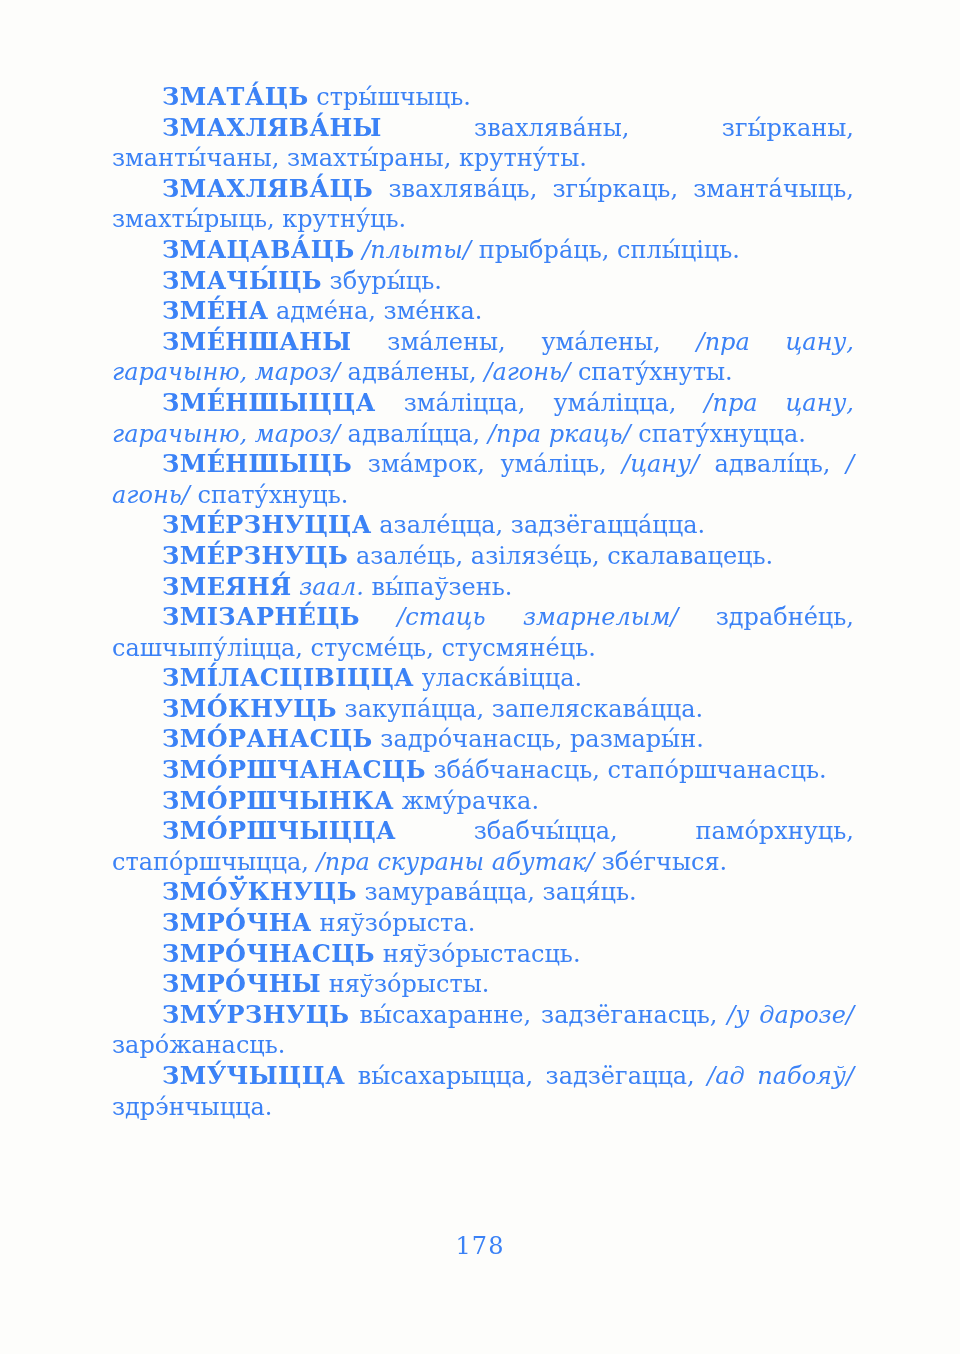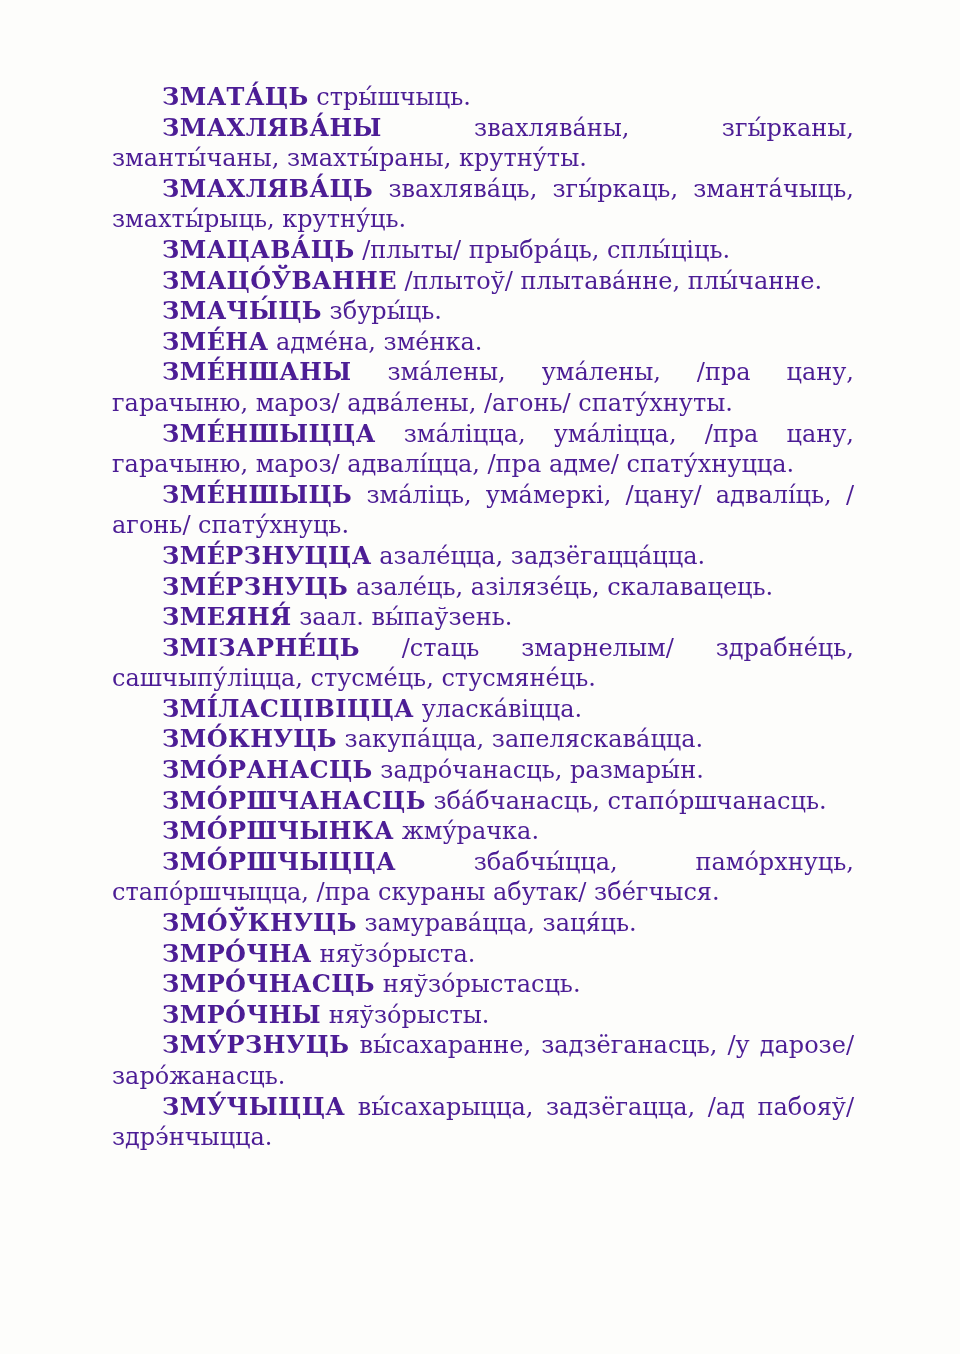--- a/index.html
+++ b/index.html
@@ -5,21 +5,21 @@
   html, body {
     margin: 0;
     padding: 0;
     background: #ffffff;
   }
   .page {
     position: relative;
     width: 960px;
     height: 1354px;
     background: #fdfdfb;
-    color: #4c1d95;
+    color: #3b82f6;
     font-family: "DejaVu Serif", "Liberation Serif", serif;
     overflow: hidden;
   }
   .text-block {
     position: absolute;
     left: 112px;
     top: 82px;
     width: 742px;
     font-size: 24px;
     line-height: 30.6px;
@@ -28,56 +28,57 @@
   p.entry {
     margin: 0;
     padding: 0;
     text-indent: 50px;
   }
   p.entry b {
     font-weight: bold;
     letter-spacing: 0.4px;
   }
   .it {
+    font-style: italic;
   }
   .page-number {
     position: absolute;
     top: 1232px;
     left: 0;
     width: 100%;
     text-align: center;
     font-size: 24px;
     letter-spacing: 1px;
   }
 </style>
 </head>
 <body>
 
 <div class="page">
   <div class="text-block">
       <p class="entry"><b>ЗМАТА́ЦЬ</b><span> стры́шчыць.</span></p>
       <p class="entry"><b>ЗМАХЛЯВА́НЫ</b><span> звахлява́ны, згы́рканы, зманты́чаны, змахты́раны, крутну́ты.</span></p>
       <p class="entry"><b>ЗМАХЛЯВА́ЦЬ</b><span> звахлява́ць, згы́ркаць, зманта́чыць, змахты́рыць, крутну́ць.</span></p>
       <p class="entry"><b>ЗМАЦАВА́ЦЬ</b><span> </span><span class="it">/плыты/</span><span> прыбра́ць, сплы́ціць.</span></p>
-      <p class="entry"><b>ЗМАЦО́ЎВАННЕ</b><span> </span><span class="it">/плытоў/</span><span> плытава́нне, плы́чанне.</span></p>
       <p class="entry"><b>ЗМАЧЫ́ЦЬ</b><span> збуры́ць.</span></p>
       <p class="entry"><b>ЗМЕ́НА</b><span> адме́на, зме́нка.</span></p>
       <p class="entry"><b>ЗМЕ́НШАНЫ</b><span> зма́лены, ума́лены, </span><span class="it">/пра цану, гарачыню, мароз/</span><span> адва́лены, </span><span class="it">/агонь/</span><span> спату́хнуты.</span></p>
-      <p class="entry"><b>ЗМЕ́НШЫЦЦА</b><span> зма́ліцца, ума́ліцца, </span><span class="it">/пра цану, гарачыню, мароз/</span><span> адвалі́цца, </span><span class="it">/пра адме/</span><span> спату́хнуцца.</span></p>
-      <p class="entry"><b>ЗМЕ́НШЫЦЬ</b><span> зма́ліць, ума́меркі, </span><span class="it">/цану/</span><span> адвалі́ць, </span><span class="it">/агонь/</span><span> спату́хнуць.</span></p>
+      <p class="entry"><b>ЗМЕ́НШЫЦЦА</b><span> зма́ліцца, ума́ліцца, </span><span class="it">/пра цану, гарачыню, мароз/</span><span> адвалі́цца, </span><span class="it">/пра ркаць/</span><span> спату́хнуцца.</span></p>
+      <p class="entry"><b>ЗМЕ́НШЫЦЬ</b><span> зма́мрок, ума́ліць, </span><span class="it">/цану/</span><span> адвалі́ць, </span><span class="it">/агонь/</span><span> спату́хнуць.</span></p>
       <p class="entry"><b>ЗМЕ́РЗНУЦЦА</b><span> азале́цца, задзёгацца́цца.</span></p>
       <p class="entry"><b>ЗМЕ́РЗНУЦЬ</b><span> азале́ць, азілязе́ць, скалавацець.</span></p>
       <p class="entry"><b>ЗМЕЯНЯ́</b><span> </span><span class="it">заал.</span><span> вы́паўзень.</span></p>
       <p class="entry"><b>ЗМІЗАРНЕ́ЦЬ</b><span> </span><span class="it">/стаць змарнелым/</span><span> здрабне́ць, сашчыпу́ліцца, стусме́ць, стусмяне́ць.</span></p>
       <p class="entry"><b>ЗМІ́ЛАСЦІВІЦЦА</b><span> уласка́віцца.</span></p>
       <p class="entry"><b>ЗМО́КНУЦЬ</b><span> закупа́цца, запеляскава́цца.</span></p>
       <p class="entry"><b>ЗМО́РАНАСЦЬ</b><span> задро́чанасць, размары́н.</span></p>
       <p class="entry"><b>ЗМО́РШЧАНАСЦЬ</b><span> зба́бчанасць, стапо́ршчанасць.</span></p>
       <p class="entry"><b>ЗМО́РШЧЫНКА</b><span> жму́рачка.</span></p>
       <p class="entry"><b>ЗМО́РШЧЫЦЦА</b><span> збабчы́цца, памо́рхнуць, стапо́ршчыцца, </span><span class="it">/пра скураны абутак/</span><span> збе́гчыся.</span></p>
       <p class="entry"><b>ЗМО́ЎКНУЦЬ</b><span> замурава́цца, заця́ць.</span></p>
       <p class="entry"><b>ЗМРО́ЧНА</b><span> няўзо́рыста.</span></p>
       <p class="entry"><b>ЗМРО́ЧНАСЦЬ</b><span> няўзо́рыстасць.</span></p>
       <p class="entry"><b>ЗМРО́ЧНЫ</b><span> няўзо́рысты.</span></p>
       <p class="entry"><b>ЗМУ́РЗНУЦЬ</b><span> вы́сахаранне, задзёганасць, </span><span class="it">/у дарозе/</span><span> заро́жанасць.</span></p>
       <p class="entry"><b>ЗМУ́ЧЫЦЦА</b><span> вы́сахарыцца, задзёгацца, </span><span class="it">/ад пабояў/</span><span> здрэ́нчыцца.</span></p>
     </div>
+  <div class="page-number">178</div>
 </div>
 
 </body></html>

